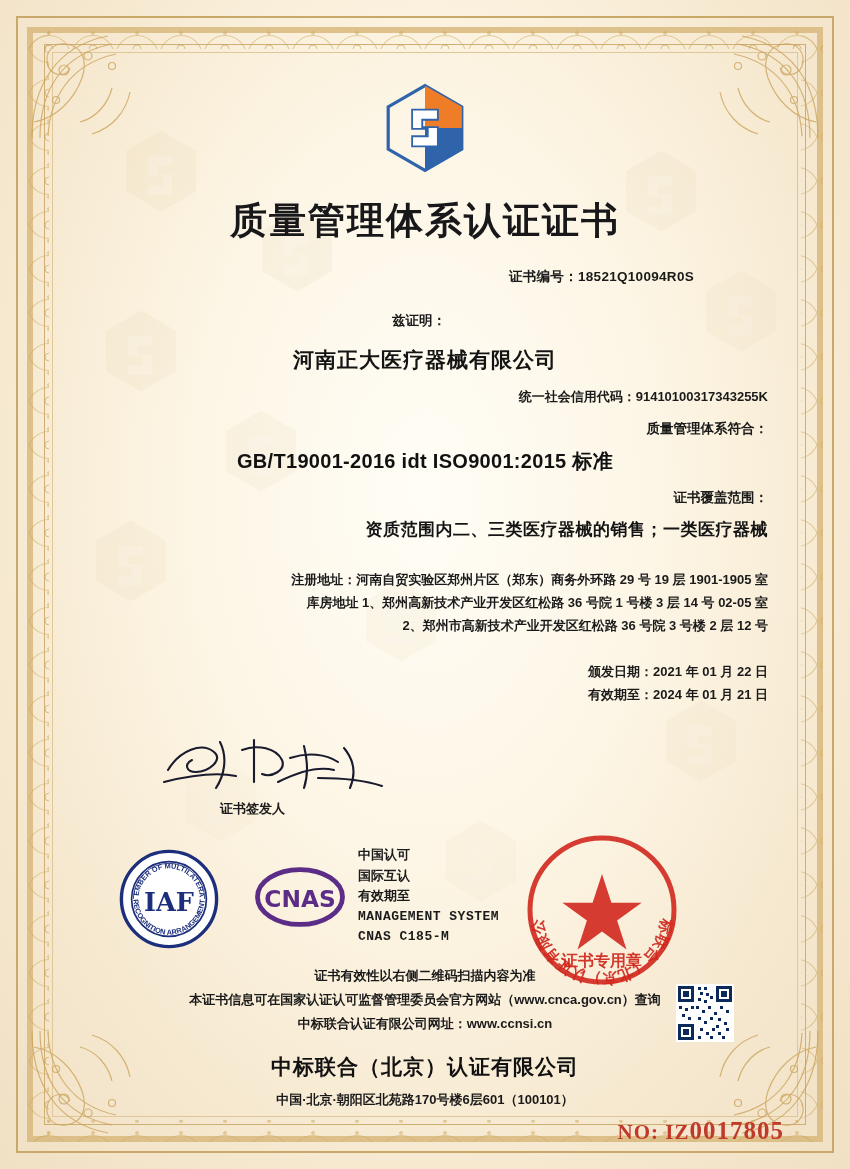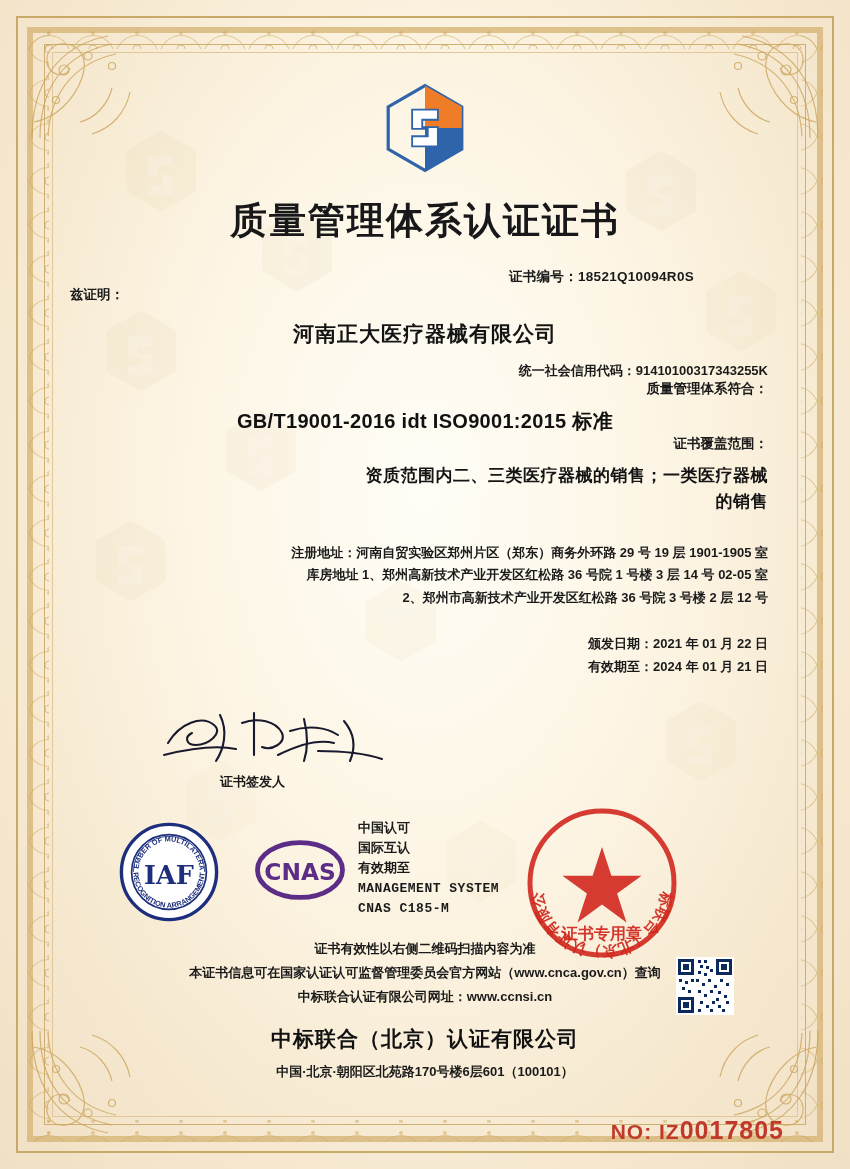--- a/index.html
+++ b/index.html
@@ -102,24 +102,25 @@
   .cert-no-line {
     text-align: right;
     font-size: 13.5px;
     font-weight: bold;
     color: #1a1a1a;
     margin-top: 22px;
     padding-right: 86px;
     letter-spacing: .3px;
   }
   .hereby {
-    text-align: left;
+    text-align: center;
     font-size: 13.5px;
     font-weight: bold;
     color: #1a1a1a;
+    margin-top: 26px;
     padding-right: 12px;
   }
   .company {
     text-align: center;
     font-size: 21px;
     font-weight: bold;
     color: #141414;
     margin-top: 16px;
     letter-spacing: 1px;
     font-family: "DejaVu Sans", "Liberation Sans", sans-serif;
@@ -130,20 +131,21 @@
     font-weight: bold;
     color: #1a1a1a;
     margin-top: 14px;
     padding-right: 12px;
   }
   .label-right {
     text-align: right;
     font-size: 13.5px;
     font-weight: bold;
     color: #1a1a1a;
+    margin-top: 14px;
     padding-right: 12px;
   }
   .standard {
     text-align: center;
     font-size: 20px;
     font-weight: bold;
     color: #111;
     margin-top: 10px;
     letter-spacing: .3px;
   }
@@ -265,21 +267,21 @@
   }
   .serial {
     position: absolute;
     right: 66px;
     bottom: 24px;
     font-size: 25px;
     font-weight: bold;
     color: #c0392b;
     letter-spacing: 1px;
     z-index: 6;
-    font-family: Liberation Sans, sans-serif;
+    font-family: Liberation Serif, serif;
   }
   .serial .pre { font-size: 21px; }
 </style>
 </head>
 <body>
 
 <div class="certificate">
 
   <div class="border-outer"></div>
   <div class="border-mid"></div>
@@ -485,21 +487,20 @@
     <div class="usci">
       <span>统一社会信用代码：</span><span>91410100317343255K</span>
     </div>
 
     <div class="label-right">质量管理体系符合：</div>
     <div class="standard">GB/T19001-2016 idt ISO9001:2015 标准</div>
 
     <div class="label-right">证书覆盖范围：</div>
     <div class="scope">
       <div>资质范围内二、三类医疗器械的销售；一类医疗器械</div>
-      <div>的销售</div>
     </div>
 
     <div class="addr-block">
       <div class="ln">
         <span>注册地址：</span><span>河南自贸实验区郑州片区（郑东）商务外环路 29 号 19 层 1901-1905 室</span>
       </div>
       <div class="ln">库房地址 1、郑州高新技术产业开发区红松路 36 号院 1 号楼 3 层 14 号 02-05 室</div>
       <div class="ln">2、郑州市高新技术产业开发区红松路 36 号院 3 号楼 2 层 12 号</div>
     </div>
 

